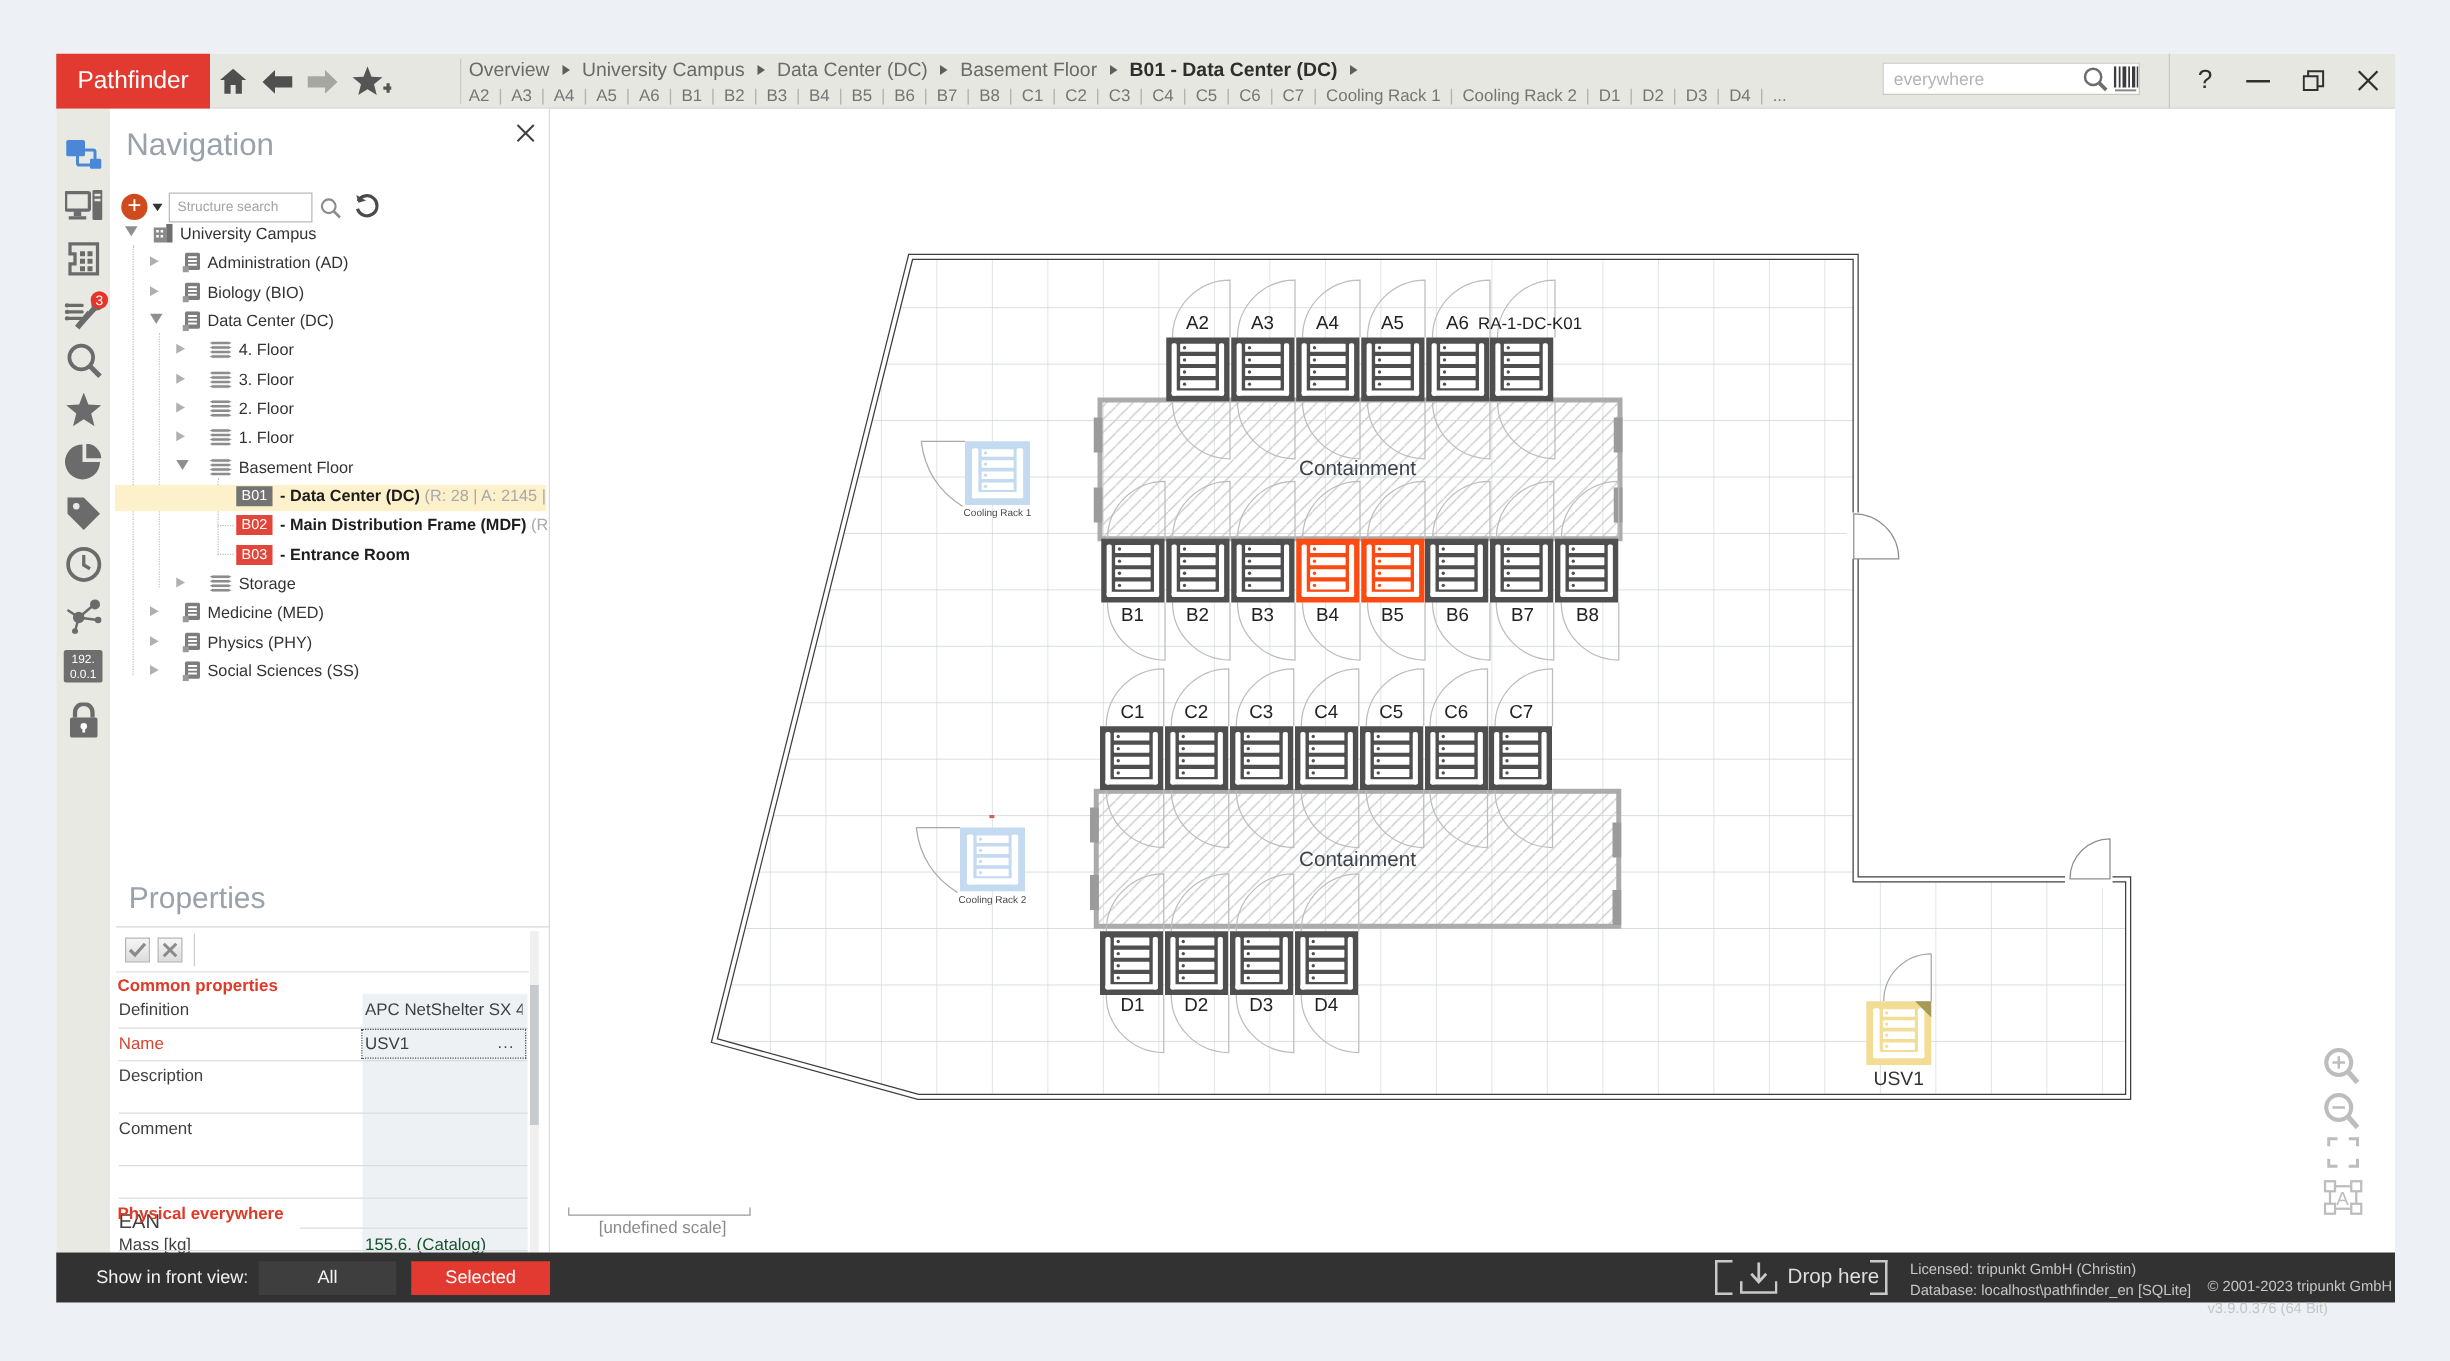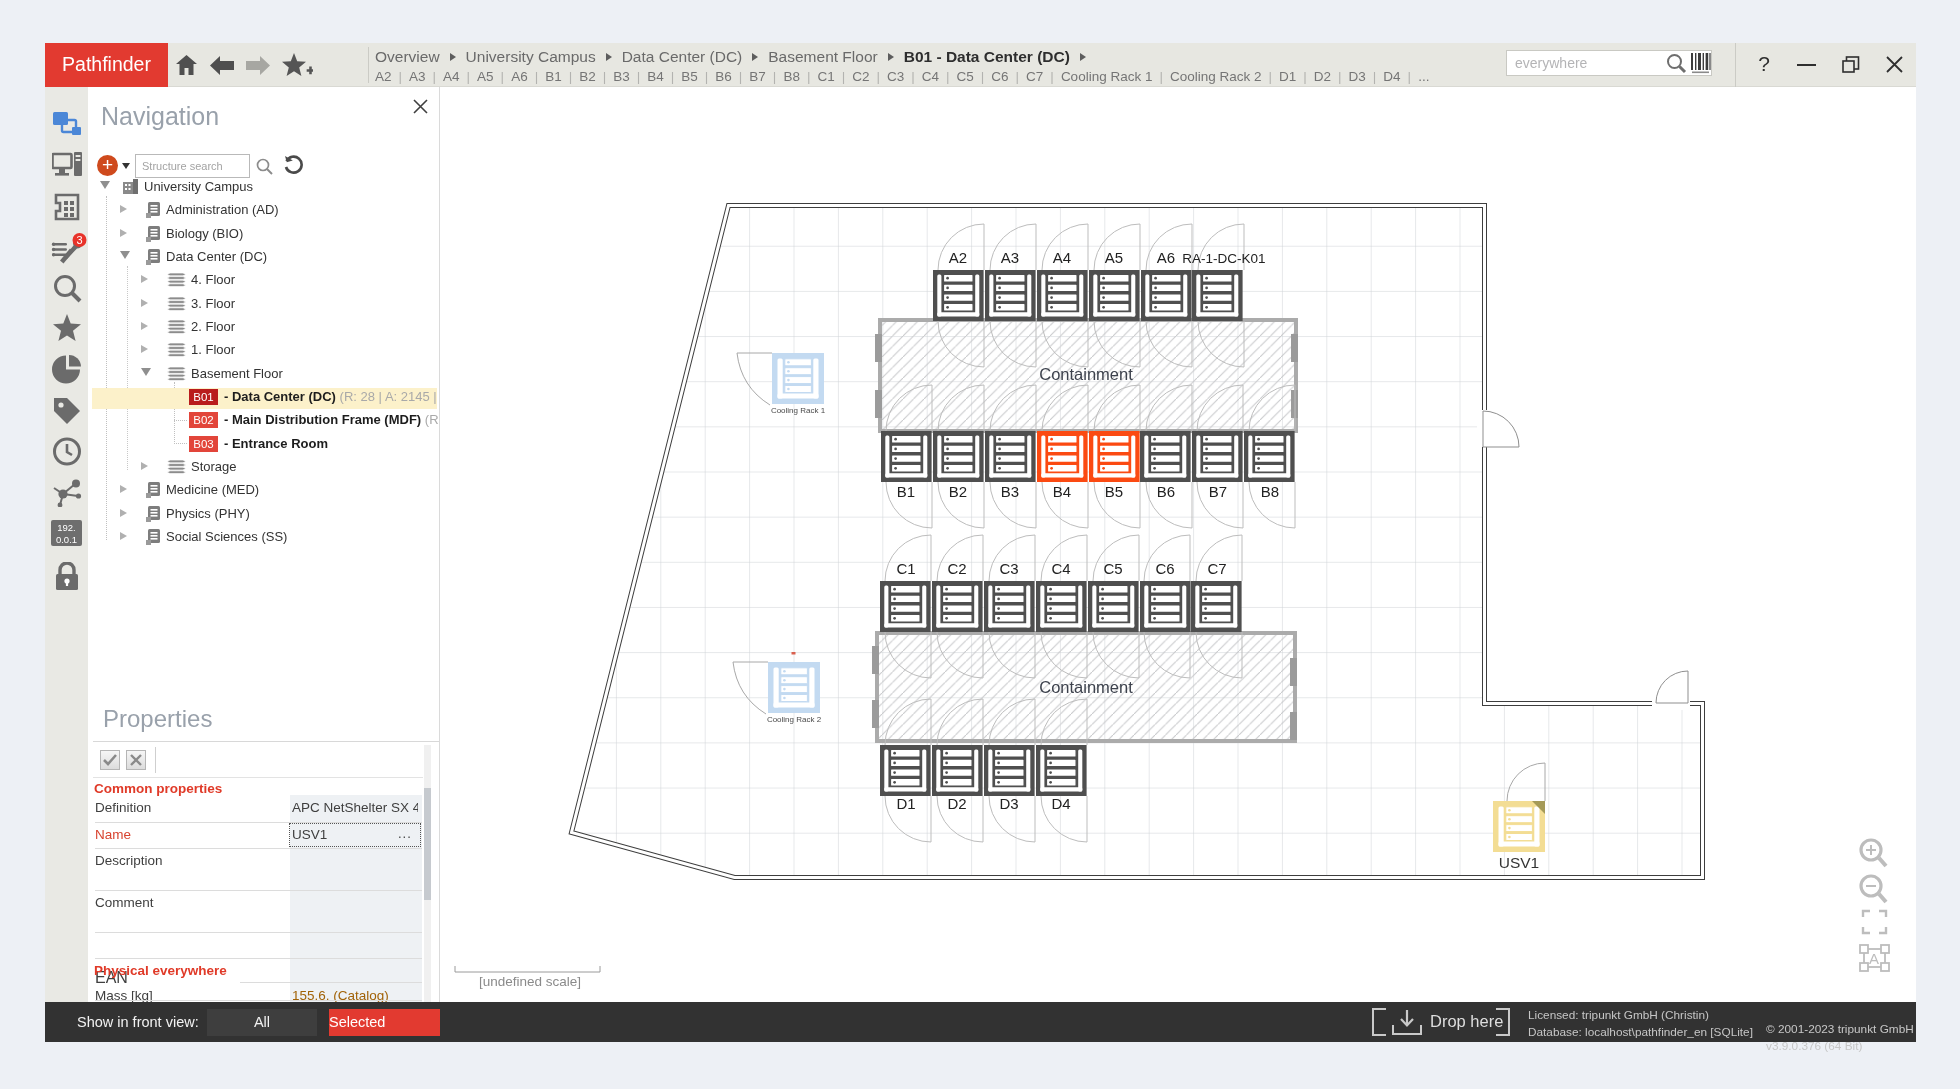--- a/index.html
+++ b/index.html
@@ -281,21 +281,21 @@
     <g fill="#8c8c8c">
       <path d="M3 0.0 L16 0.0 L19 1.4 L16 2.8 L3 2.8 L0 1.4 Z" fill="#8c8c8c" stroke="#fff" stroke-width="0.7"></path>
       <path d="M3 3.6 L16 3.6 L19 5.0 L16 6.4 L3 6.4 L0 5.0 Z" fill="#8c8c8c" stroke="#fff" stroke-width="0.7"></path>
       <path d="M3 7.2 L16 7.2 L19 8.6 L16 10.0 L3 10.0 L0 8.6 Z" fill="#8c8c8c" stroke="#fff" stroke-width="0.7"></path>
       <path d="M3 10.8 L16 10.8 L19 12.200000000000001 L16 13.600000000000001 L3 13.600000000000001 L0 12.200000000000001 Z" fill="#8c8c8c" stroke="#fff" stroke-width="0.7"></path>
     </g>
   </svg>
 <div class="abs" style="left:191px;top:366px;font-size:13px;color:#333;white-space:nowrap">Basement Floor</div>
 
 <div class="abs" style="left:92px;top:388px;width:345px;height:21px;background:#fcf1ca;"></div>
-<div class="abs" style="left:189px;top:389px;width:29px;height:16px;background:#b91c1c;color:#fff;font-size:11.5px;text-align:center;line-height:16px;">B01</div>
+<div class="abs" style="left:189px;top:389px;width:29px;height:16px;background:#737373;color:#fff;font-size:11.5px;text-align:center;line-height:16px;">B01</div>
 <div class="abs" style="left:224px;top:389px;width:214px;height:17px;font-size:13px;white-space:nowrap;overflow:hidden"><span style="font-weight:bold;color:#1d1d1d">- Data Center (DC)</span> <span style="color:#a9a9a9">(R: 28 | A: 2145 |</span></div>
 
 <div class="abs" style="left:189px;top:412px;width:29px;height:16px;background:#e2453a;color:#fff;font-size:11.5px;text-align:center;line-height:16px;">B02</div>
 <div class="abs" style="left:224px;top:412px;width:214px;height:17px;font-size:13px;white-space:nowrap;overflow:hidden"><span style="font-weight:bold;color:#1d1d1d">- Main Distribution Frame (MDF)</span> <span style="color:#a9a9a9">(R:</span></div>
 
 <div class="abs" style="left:189px;top:436px;width:29px;height:16px;background:#e2453a;color:#fff;font-size:11.5px;text-align:center;line-height:16px;">B03</div>
 <div class="abs" style="left:224px;top:436px;width:214px;height:17px;font-size:13px;white-space:nowrap;overflow:hidden"><span style="font-weight:bold;color:#1d1d1d">- Entrance Room</span></div>
 
 <div class="abs tw-col" style="left:141px;top:462px"></div>
 <svg class="abs" style="left:167px;top:459.96px" width="19" height="15" viewBox="0 0 19 15">
@@ -373,33 +373,33 @@
 <div class="abs" style="left:95px;top:958px;width:327px;height:1px;background:#dcdcdc"></div>
 
 <div class="abs" style="left:289px;top:823px;width:132px;height:24px;border:1px dotted #555;"></div>
 <div class="abs" style="left:398px;top:826px;font-size:13px;color:#444;letter-spacing:1px">...</div>
 
 <div class="abs" style="left:94px;top:963px;font-size:13.5px;font-weight:bold;color:#e03a28;">Physical everywhere</div>
 <div class="abs" style="left:240px;top:982px;width:182px;height:1px;background:#dcdcdc"></div>
 
 <div class="abs" style="left:95px;top:988px;font-size:13.5px;color:#3f3f3f">Mass [kg]</div>
 <div class="abs" style="left:290px;top:985px;width:132px;height:17px;background:#eef1f4;"></div>
-<div class="abs" style="left:292px;top:988px;font-size:13.5px;color:#a16207">155.6. (Catalog)</div>
+<div class="abs" style="left:292px;top:988px;font-size:13.5px;color:#14532d">155.6. (Catalog)</div>
 <div class="abs" style="left:95px;top:1000px;width:327px;height:1px;background:#dcdcdc"></div>
 
 <div class="abs" style="left:424px;top:745px;width:7px;height:257px;background:#f0f0f0"></div>
 <div class="abs" style="left:424px;top:788px;width:7px;height:112px;background:#c6cacf"></div>
 
 <div class="abs" style="left:45px;top:1002px;width:1871px;height:40px;background:#323232;"></div>
 
 <div class="abs" style="left:77px;top:1014px;font-size:14.5px;color:#f2f2f2;">Show in front view:</div>
 
 <div class="abs" style="left:207px;top:1009px;width:110px;height:27px;background:#3e3e3e;color:#f2f2f2;font-size:14.5px;text-align:center;line-height:27px;">All</div>
 
-<div class="abs" style="left:329px;top:1009px;width:111px;height:27px;background:#e23a30;color:#fff;font-size:14.5px;line-height:27px;">Selected</div>
+<div class="abs" style="left:329px;top:1009px;width:111px;height:27px;background:#e23a30;color:#fff;font-size:14.5px;text-align:center;line-height:27px;">Selected</div>
 
 <div class="abs" style="left:1372px;top:1008px;width:14px;height:28px;border:2px solid #c9c9c9;border-right:none;"></div>
 <svg class="abs" style="left:1392px;top:1008px" width="30" height="28" viewBox="0 0 30 28">
     <path d="M1 17 V26 H29 V17" fill="none" stroke="#c9c9c9" stroke-width="2"></path>
     <path d="M15 2 V16 M9 11 L15 17.5 L21 11" fill="none" stroke="#c9c9c9" stroke-width="2.2"></path>
   </svg>
 <div class="abs" style="left:1430px;top:1012px;font-size:16.5px;color:#dedede;">Drop here</div>
 <div class="abs" style="left:1496px;top:1008px;width:14px;height:28px;border:2px solid #c9c9c9;border-left:none;"></div>
 
 <div class="abs" style="left:1528px;top:1007px;font-size:11.8px;color:#c6c6c6;line-height:16.5px;">Licensed: tripunkt GmbH (Christin)<br>Database: localhost\pathfinder_en [SQLite]</div>

